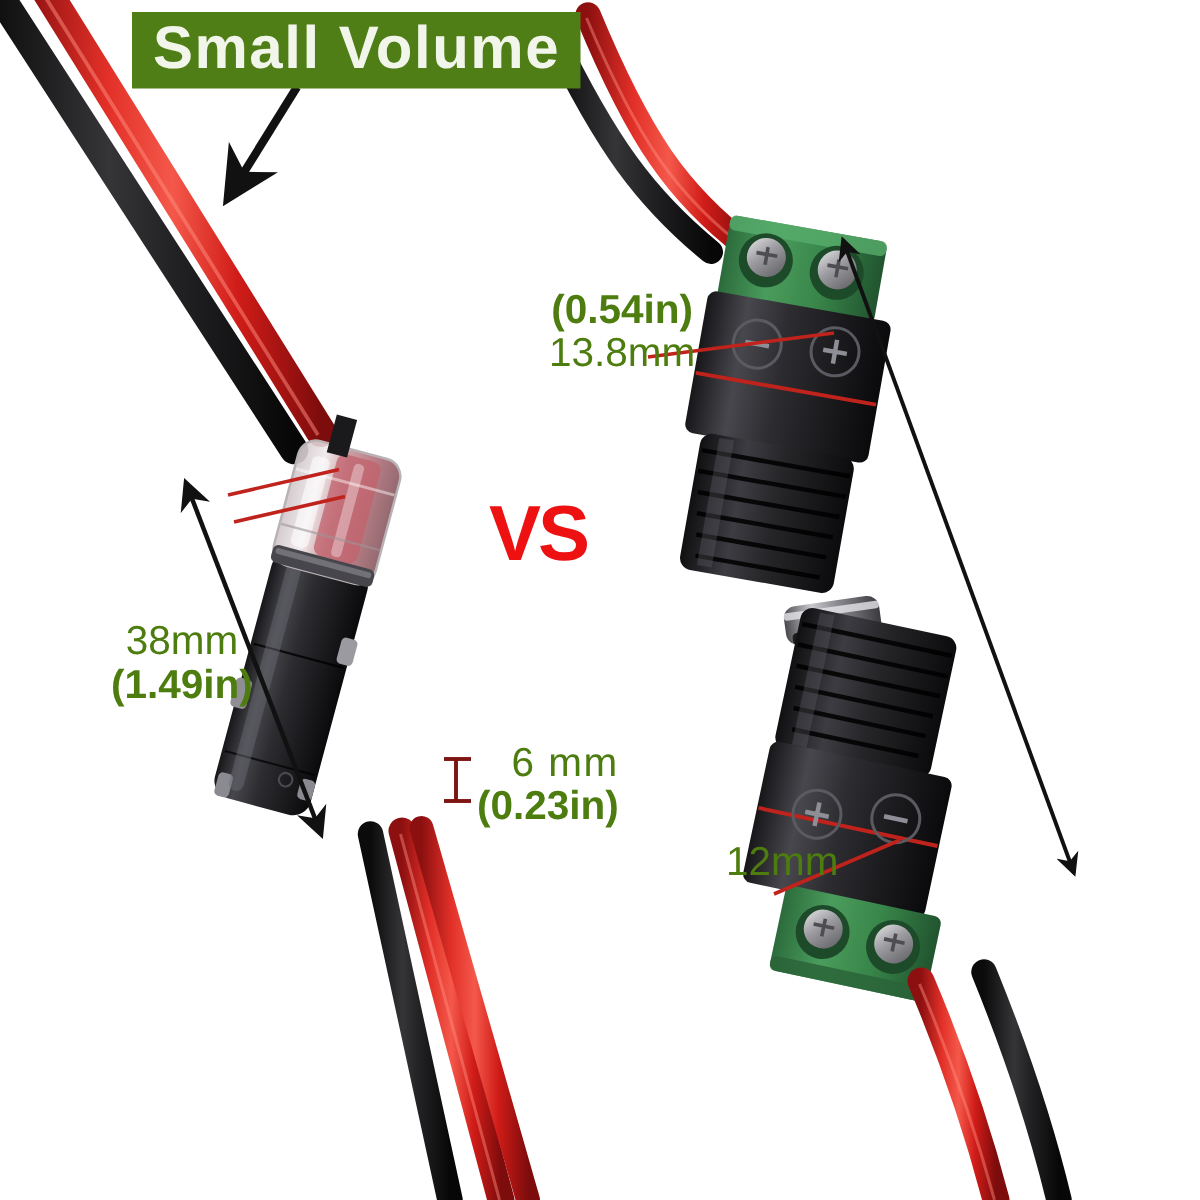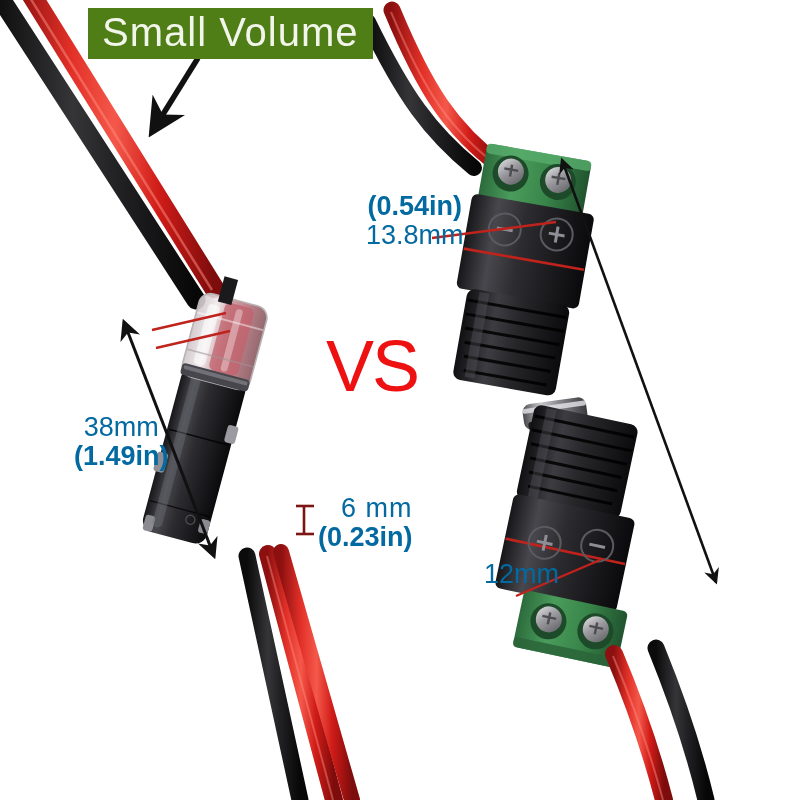--- a/index.html
+++ b/index.html
@@ -22,42 +22,42 @@
   }
   
   .banner {
     position: absolute;
     left: 88px;
     top: 8px;
     padding: 4px 14px 7px 14px;
     background: #4f7d16;
     color: #f2f6ea;
     font-size: 40px;
-    font-weight: normal;
+    font-weight: bold;
     letter-spacing: 1px;
     line-height: 1;
     white-space: nowrap;
     z-index: 30;
   }
   
   .vs-mark {
     position: absolute;
     left: 326px;
     top: 330px;
-    font-size: 72px;
-    font-weight: normal;
+    font-size: 52px;
+    font-weight: bold;
     color: #ee1111;
     line-height: 1;
     letter-spacing: -2px;
     z-index: 30;
   }
   
   .dim {
     position: absolute;
-    color: #0369a1;
+    color: #4d7c0f;
     line-height: 1.06;
     white-space: nowrap;
     z-index: 28;
   }
   .dim .strong {
     font-weight: bold;
     font-size: 27px;
     display: block;
   }
   .dim .light {

